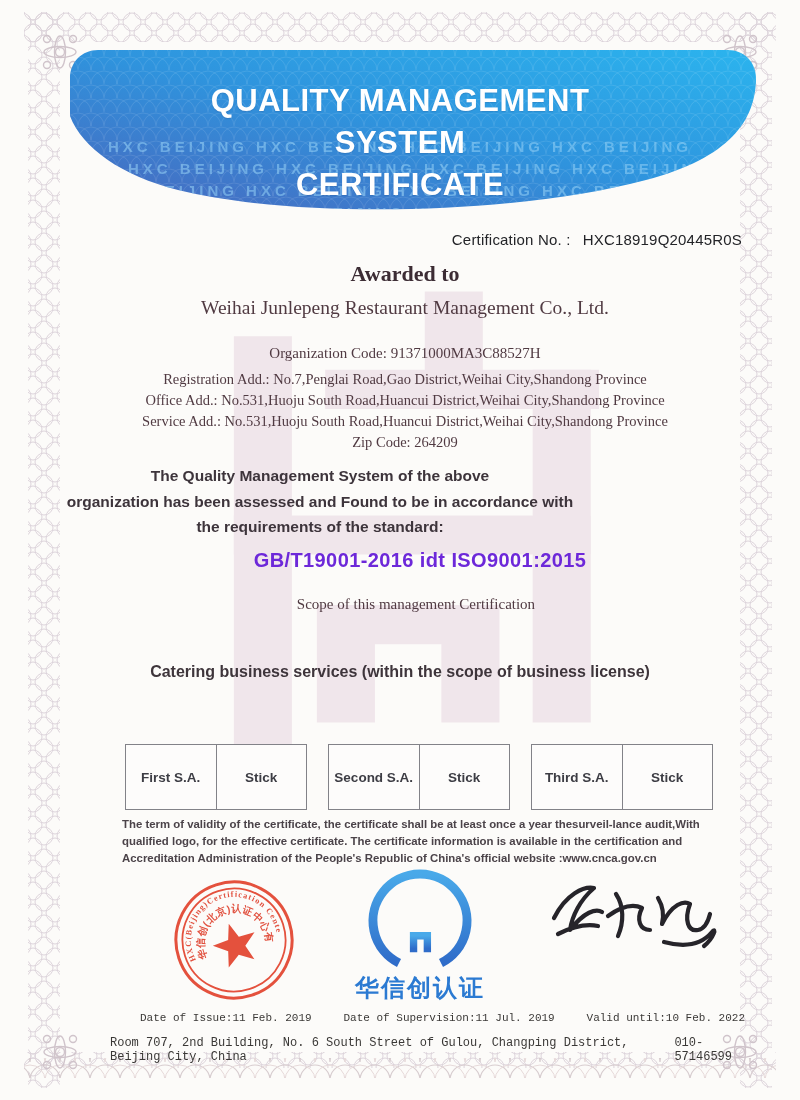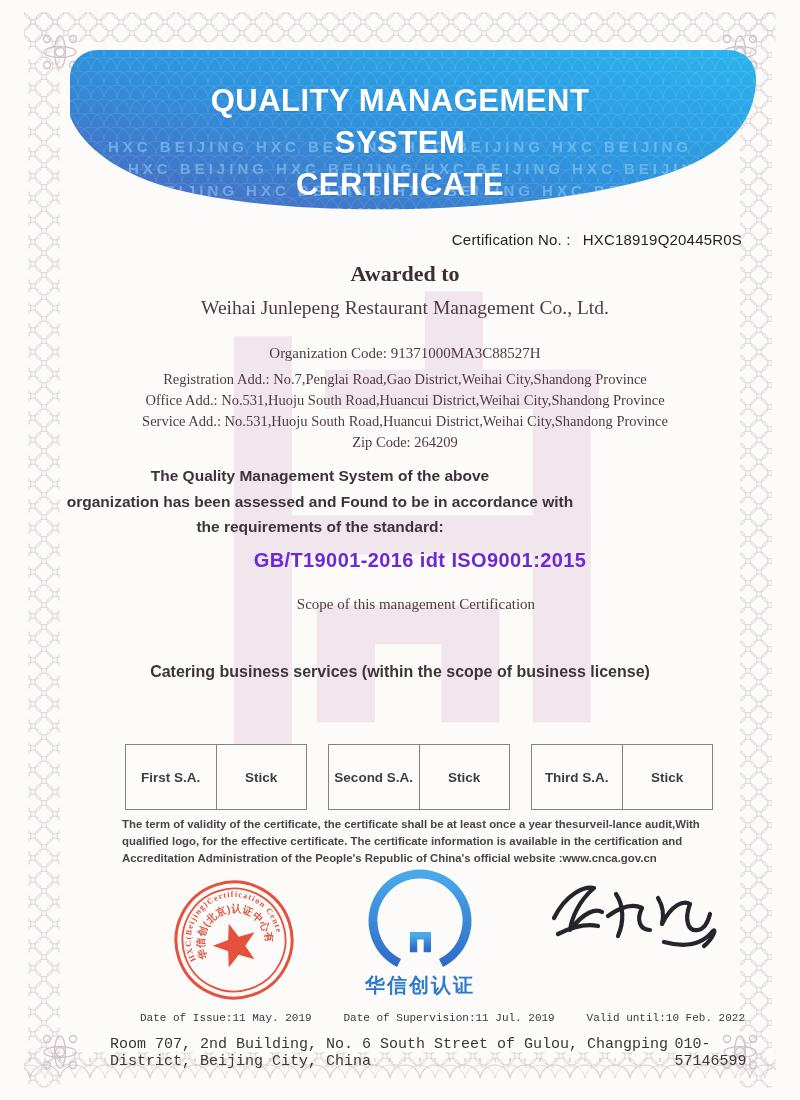--- a/index.html
+++ b/index.html
@@ -37,28 +37,28 @@
   .sa-cell{flex:1;display:flex;align-items:center;justify-content:center;
     font-weight:bold;font-size:13.5px;color:#3d3d44;}
   .sa-cell + .sa-cell{border-left:1px solid #828288;}
   
   .validity{left:122px;top:816px;width:596px;font-weight:bold;font-size:11.4px;
     line-height:17px;color:#4b4349;}
   
   .seal-svg{left:152px;top:866px;}
   .emblem-svg{left:350px;top:864px;}
   .emblem-caption{left:342px;top:972px;width:156px;text-align:center;
-    font-weight:bold;font-size:20px;letter-spacing:2px;color:#2b7ad2;}
+    font-weight:bold;font-size:24px;letter-spacing:2px;color:#2b7ad2;}
   .sig-svg{left:540px;top:874px;}
   
   .mono{font-family:"Liberation Mono",monospace;color:#3a3836;}
   .dates-row{left:140px;top:1012px;right:55px;display:flex;justify-content:space-between;
     font-size:11px;}
   .addr-row{left:110px;top:1036px;right:52px;display:flex;justify-content:flex-start;
-    font-size:15px;}
+    font-size:12px;}
 </style>
 </head>
 <body>
 
 <div class="page">
 
   <svg class="abs" width="800" height="1100" viewBox="0 0 800 1100" style="left:0;top:0;">
     <defs>
       <pattern id="lace" width="22" height="22" patternUnits="userSpaceOnUse">
         <g fill="none" stroke="#dcd3da" stroke-width="1">
@@ -213,21 +213,21 @@
   <svg class="abs sig-svg" width="180" height="92" viewBox="0 0 180 92">
     <g fill="none" stroke="#26242a" stroke-width="4.2" stroke-linecap="round" stroke-linejoin="round">
       <path d="M14,44 C26,20 44,12 54,14 C40,26 32,42 30,56 C44,38 56,34 62,38 M18,60 C34,52 48,50 58,52"></path>
       <path d="M76,20 C84,32 84,48 78,62 M68,42 C82,32 94,30 102,34 C96,46 100,56 110,56"></path>
       <path d="M118,24 C124,34 124,42 122,50 C132,30 144,26 150,30 C144,46 148,58 158,56 C164,55 168,48 170,40"></path>
       <path d="M124,68 C146,74 162,70 172,58 C177,52 174,64 164,72"></path>
     </g>
   </svg>
 
   <div class="abs mono dates-row">
-    <span>Date of Issue:11 May. 2019</span>
+    <span>Date of Issue:11 Feb. 2019</span>
     <span>Date of Supervision:11 Jul. 2019</span>
     <span>Valid until:10 Feb. 2022</span>
   </div>
   <div class="abs mono addr-row">
     <span>Room 707, 2nd Building, No. 6 South Street of Gulou, Changping District, Beijing City, China</span>
     <span>010-57146599</span>
   </div>
 
 </div>
 

